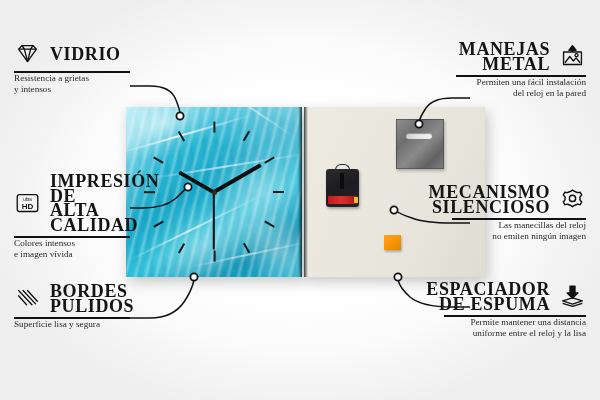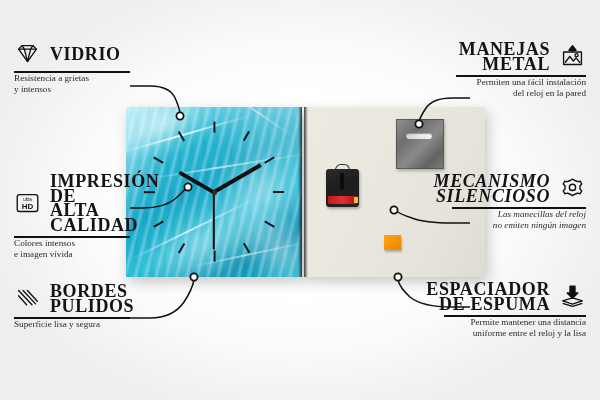--- a/index.html
+++ b/index.html
@@ -279,21 +279,21 @@
         </svg>
       </span>
     </div>
     <div class="rule" style="width:130px; margin-left:auto;"></div>
     <div class="desc">
       <div>Permiten una fácil instalación</div>
       <div>del reloj en la pared</div>
     </div>
   </div>
 
-  <div class="callout right" style="left:452px; top:174px; width:134px;font-style:italic;">
+  <div class="callout right" style="left:452px; top:185px; width:134px;">
     <div class="head">
       <div>
         <div class="ttl">MECANISMO</div>
         <div class="ttl">SILENCIOSO</div>
       </div>
       <span class="ico">
         <svg viewBox="0 0 30 28" width="27" height="25">
           <g fill="none" stroke="#111" stroke-width="1.6">
             <path d="M15,3.5 L17.6,5.1 A9.8,9.8 0 0 1 20.6,6.3 L23.6,5.8 L25.3,8.8 L23.3,11.1
                      A9.8,9.8 0 0 1 23.3,14.4 L25.3,16.7 L23.6,19.7 L20.6,19.2

